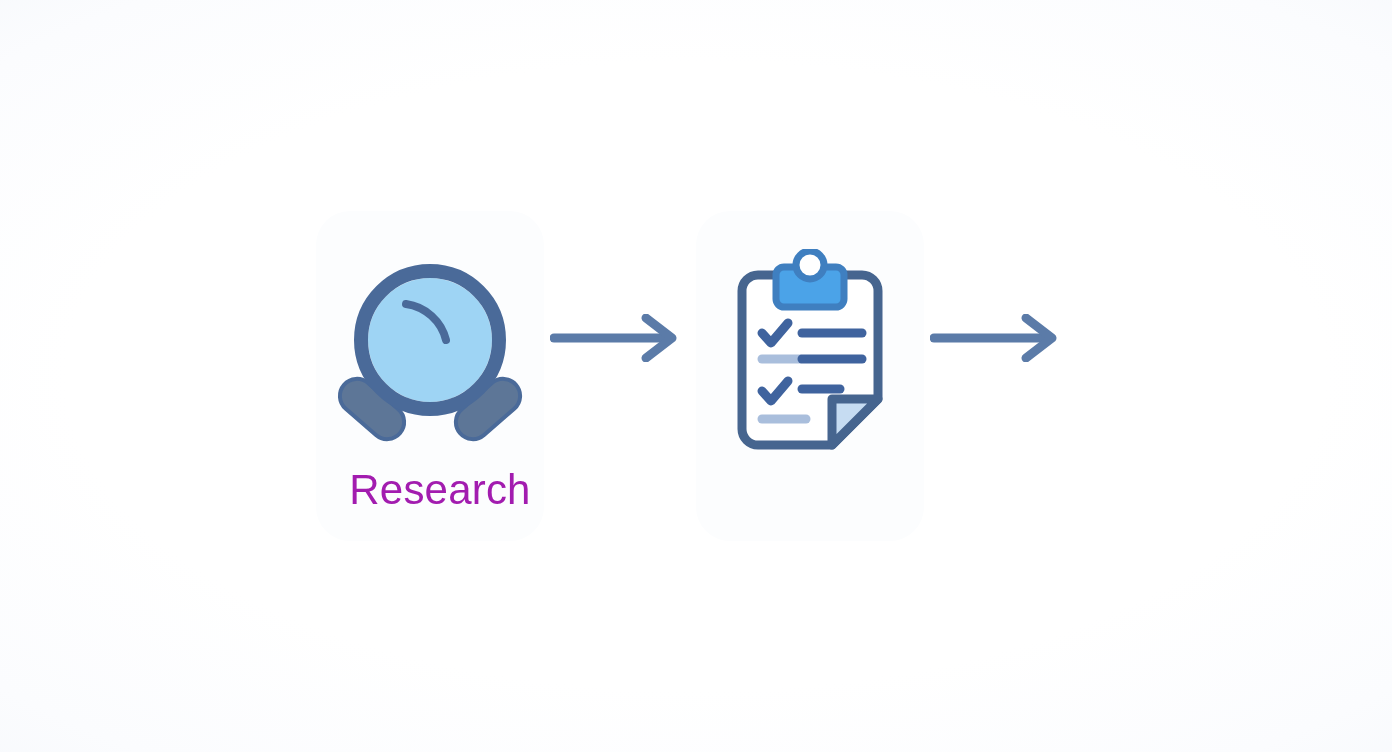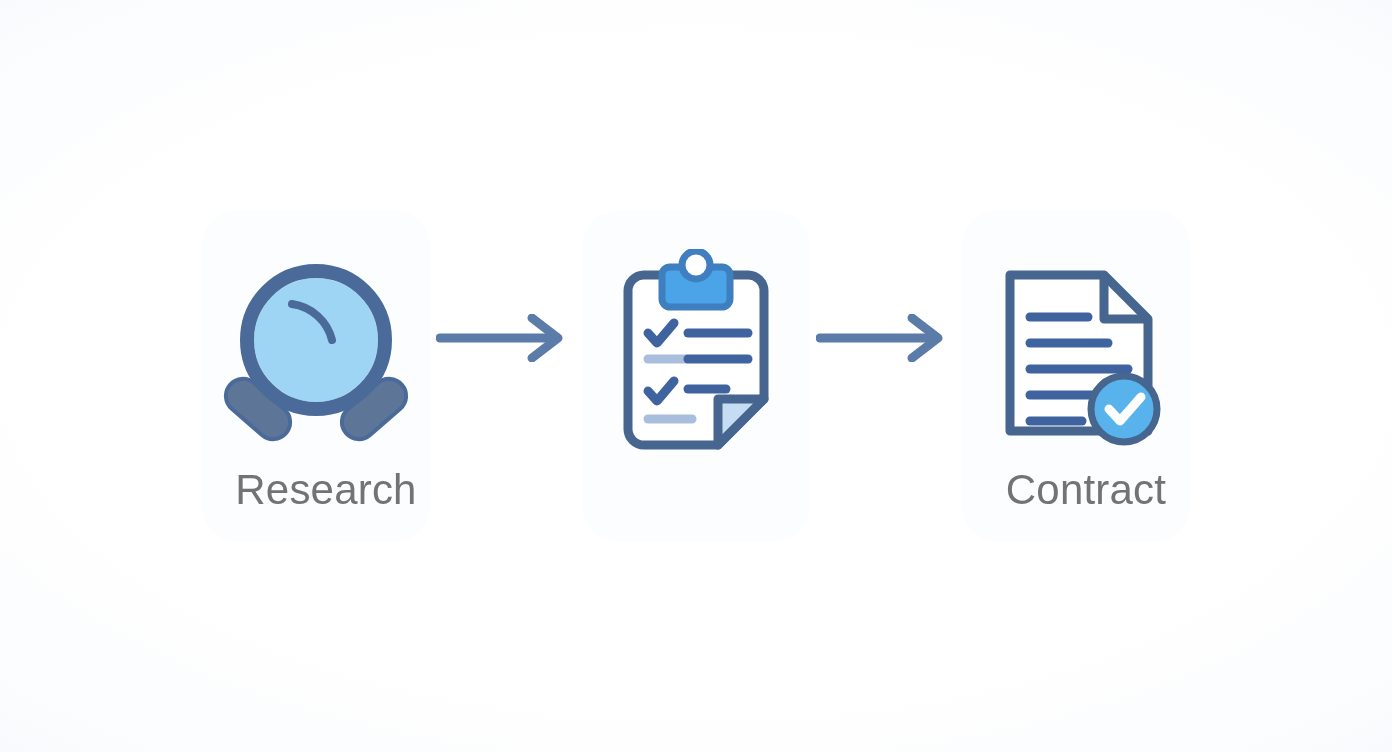--- a/index.html
+++ b/index.html
@@ -61,21 +61,21 @@
     align-items: center;
     justify-content: center;
     margin-top: 38px;
   }
 
   .step-label {
     margin-top: 10px;
     font-size: 42px;
     font-weight: 400;
     letter-spacing: 0.2px;
-    color: #737373;
+    color: #a21caf;
     line-height: 1;
     white-space: nowrap;
     margin-left: 20px;
   }
 
   .arrow {
     width: 152px;
     height: 60px;
     display: flex;
     align-items: center;
@@ -154,40 +154,15 @@
       </div>
     </div>
 
     <div class="arrow">
       <svg width="140" height="48" viewBox="0 0 140 48">
         <line x1="4" y1="24" x2="118" y2="24" stroke="#5b7ba8" stroke-width="9" stroke-linecap="round"></line>
         <polyline points="96,4 122,24 96,44" fill="none" stroke="#5b7ba8" stroke-width="9" stroke-linecap="round" stroke-linejoin="round"></polyline>
       </svg>
     </div>
 
-    <div class="step">
-      <div class="step-icon">
-        <svg width="200" height="210" viewBox="0 0 200 210">
-
-          <path d="M 34 26
-                   H 128
-                   L 172 70
-                   V 182
-                   H 34
-                   Z" fill="#ffffff" stroke="#46658f" stroke-width="9" stroke-linejoin="round"></path>
-
-          <path d="M 128 26 V 70 H 172" fill="none" stroke="#46658f" stroke-width="9" stroke-linejoin="round"></path>
-
-          <line x1="54" y1="68" x2="112" y2="68" stroke="#3f639e" stroke-width="9" stroke-linecap="round"></line>
-          <line x1="54" y1="94" x2="132" y2="94" stroke="#3f639e" stroke-width="9" stroke-linecap="round"></line>
-          <line x1="54" y1="120" x2="152" y2="120" stroke="#3f639e" stroke-width="9" stroke-linecap="round"></line>
-          <line x1="54" y1="146" x2="138" y2="146" stroke="#3f639e" stroke-width="9" stroke-linecap="round"></line>
-          <line x1="54" y1="172" x2="106" y2="172" stroke="#3f639e" stroke-width="9" stroke-linecap="round"></line>
-
-          <circle cx="148" cy="160" r="33" fill="#58b2ec" stroke="#46658f" stroke-width="7"></circle>
-          <polyline points="133,160 144,172 165,148" fill="none" stroke="#ffffff" stroke-width="9" stroke-linecap="round" stroke-linejoin="round"></polyline>
-        </svg>
-      </div>
-      <div class="step-label">Contract</div>
-    </div>
 
   </div>
 </div>
 
 </body></html>

